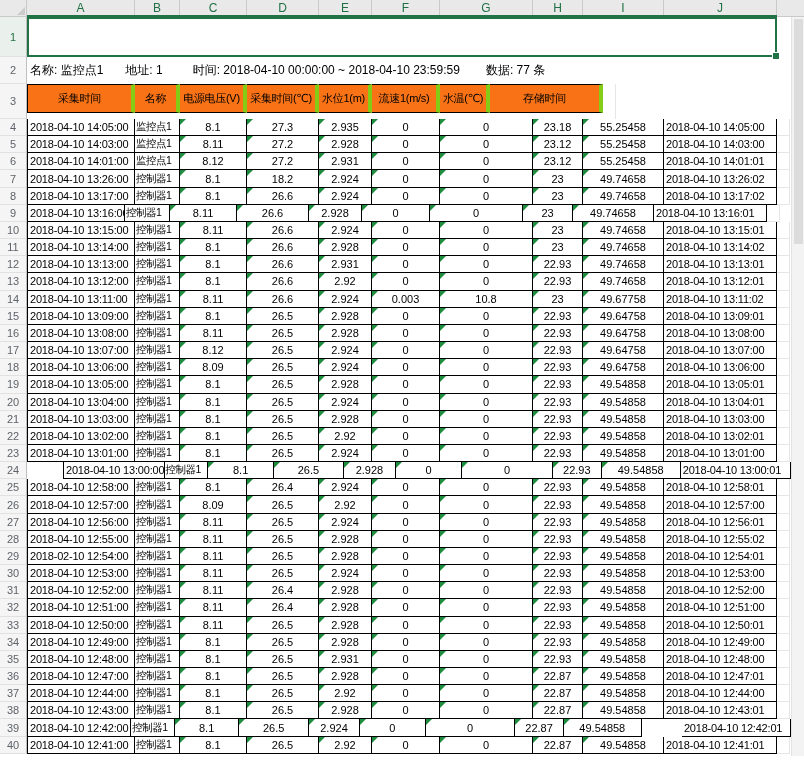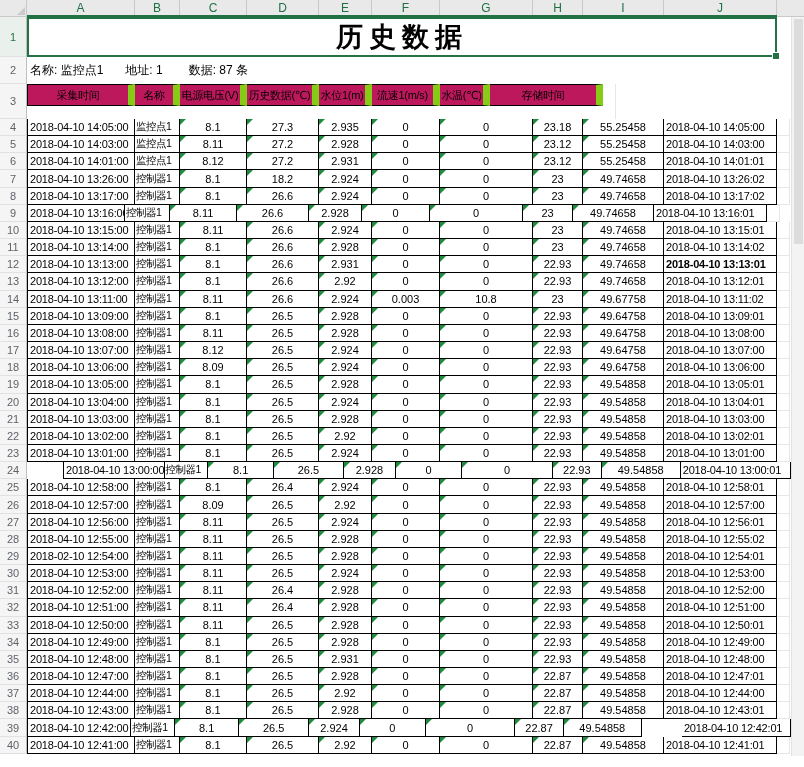--- a/index.html
+++ b/index.html
@@ -30,23 +30,23 @@
   .handle { position: absolute; right: -5px; bottom: -5px; width: 8px; height: 8px;
     background: #217346; border: 1px solid #fff; z-index: 6; }
 
   
   .irow { display: flex; height: 27px; }
   .icontent { flex: 1; display: flex; align-items: center; font-size: 12px; white-space: nowrap; overflow: hidden; }
   .iseg0 { margin-left: 3px; } .iseg1 { margin-left: 22px; } .iseg2 { margin-left: 30px; } .iseg3 { margin-left: 26px; }
 
   
   .hrow { display: flex; height: 35px; }
-  .hcell { border-top: 1px solid #000; border-right: 7px solid #84cc16; border-bottom: 1px solid #000;
-    background: #be185d; font-size: 11px; letter-spacing: -0.3px; display: flex; align-items: center;
-    justify-content: center; white-space: nowrap; overflow: hidden; height: 22px; }
+  .hcell { border-top: 1px solid #000; border-right: 4px solid #84cc16; border-bottom: 1px solid #000;
+    background: #f97316; font-size: 11px; letter-spacing: -0.3px; display: flex; align-items: center;
+    justify-content: center; white-space: nowrap; overflow: hidden; height: 29px; }
   .hcell.first { border-left: 1px solid #000; }
 
   
   .drow { display: flex; height: 17.162px; }
   .cell { border-right: 1px solid #000; border-bottom: 1px solid #000; background: #fff;
     font-size: 11px; display: flex; align-items: center; justify-content: center;
     position: relative; overflow: hidden; white-space: nowrap; height: 17.162px; }
   .cell.c0 { justify-content: flex-start; padding-left: 2px; border-left: 1px solid #000; letter-spacing:-0.2px; }
   .cell.c1 { justify-content: flex-start; padding-left: 1px; font-size: 10.5px; letter-spacing: -0.5px; }
   .cell.c9 { justify-content: flex-start; padding-left: 2px; letter-spacing:-0.2px; }
@@ -87,41 +87,41 @@
         <div class="colletter" style="width: 50px;">H</div>
         <div class="colletter" style="width: 81px;">I</div>
         <div class="colletter" style="width: 113px;">J</div>
       </div>
     <div class="hdr-rest"></div>
   </div>
 
   <div class="trow">
     <div class="rn sel">1</div>
     <div class="titlecell">
-      <span>历史数据</span>
       <div class="handle"></div>
     </div>
   </div>
 
   <div class="irow">
     <div class="rn">2</div>
     <div class="icontent">
       <span class="iseg0">名称: 监控点1</span>
       <span class="iseg1">地址: 1</span>
-      <span class="iseg3">数据: 87 条</span>
+      <span class="iseg2">时间: 2018-04-10 00:00:00 ~ 2018-04-10 23:59:59</span>
+      <span class="iseg3">数据: 77 条</span>
     </div>
   </div>
 
   <div class="hrow">
     <div class="rn">3</div>
     <div style="display:flex" id="headerrow">
         <div class="hcell first" style="width: 108px;">采集时间</div>
         <div class="hcell" style="width: 45px;">名称</div>
         <div class="hcell" style="width: 67px;">电源电压(V)</div>
-        <div class="hcell" style="width: 72px;">历史数据(℃)</div>
+        <div class="hcell" style="width: 72px;">采集时间(℃)</div>
         <div class="hcell" style="width: 53px;">水位1(m)</div>
         <div class="hcell" style="width: 68px;">流速1(m/s)</div>
         <div class="hcell" style="width: 50px;">水温(℃)</div>
         <div class="hcell" style="width: 113px;">存储时间</div>
         <div class="rowend" style="border-bottom: none;"></div>
       </div>
   </div>
 
   <div id="rows">
       <div class="drow">
@@ -481,21 +481,21 @@
           <span>0</span>
         </div>
         <div class="cell c7" style="width: 50px;">
           <span class="tri"></span>
           <span>22.93</span>
         </div>
         <div class="cell c8" style="width: 81px;">
           <span class="tri"></span>
           <span>49.74658</span>
         </div>
-        <div class="cell c9" style="width: 113px; font-weight: bold;">
+        <div class="cell c9" style="width: 113px;">
           <span>2018-04-10 13:13:01</span>
         </div>
         <div class="rowend"></div>
       </div>
       <div class="drow">
         <div class="rn">13</div>
         <div class="cell c0" style="width: 108px;">
           <span>2018-04-10 13:12:00</span>
         </div>
         <div class="cell c1" style="width: 45px;">

